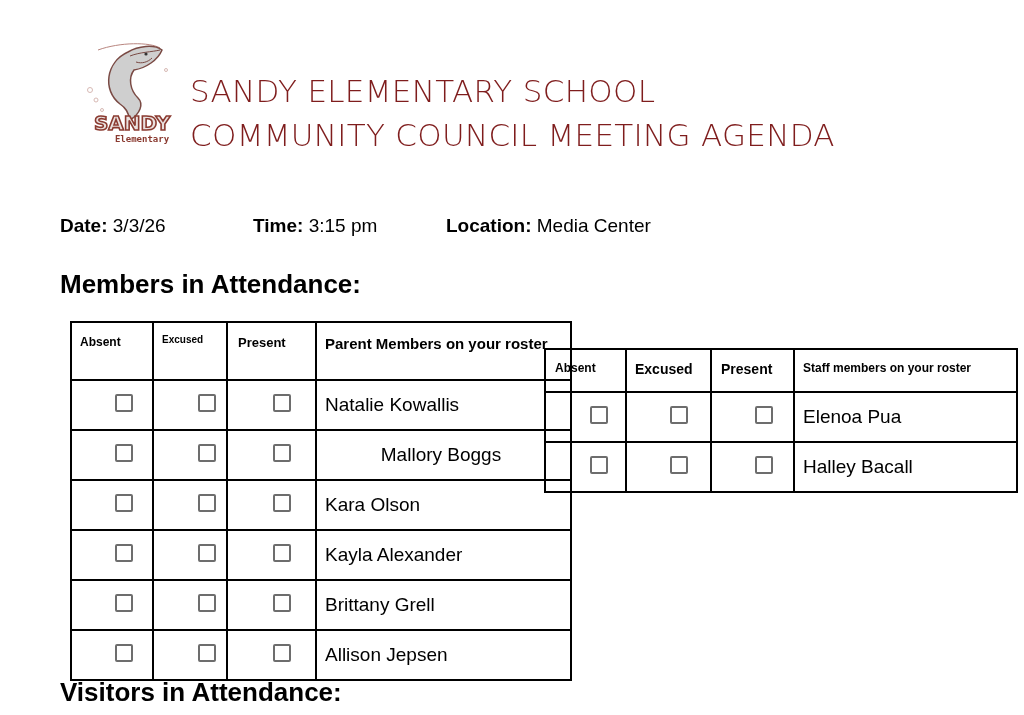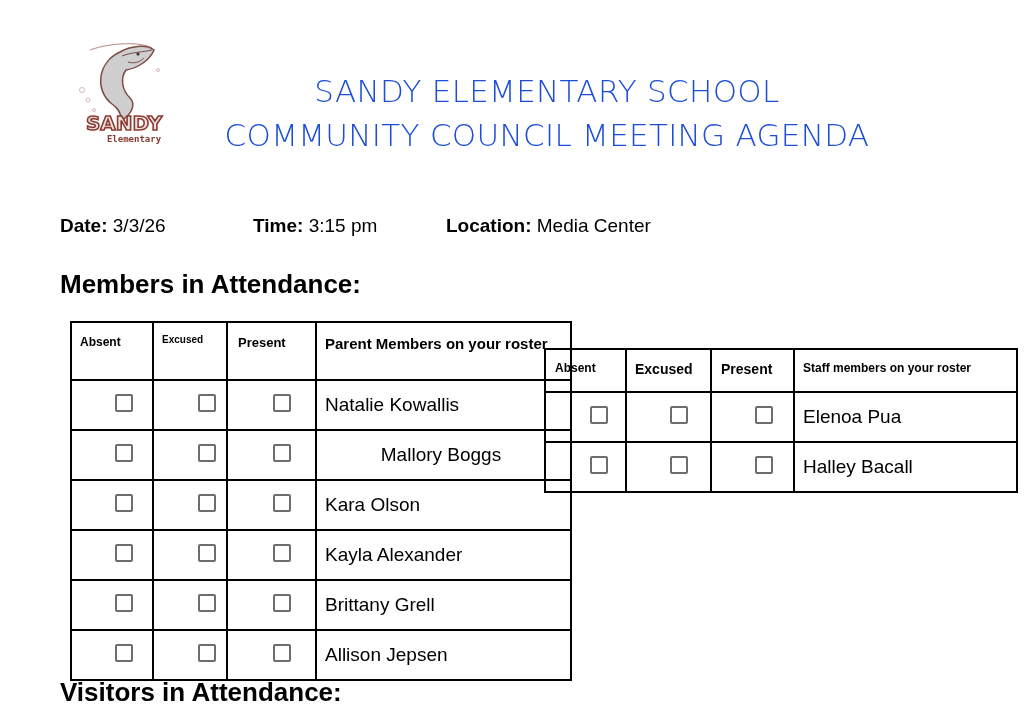--- a/index.html
+++ b/index.html
@@ -1,20 +1,20 @@
 <!DOCTYPE html>
 <html><head>
 <meta charset="utf-8">
 <style>
   html, body { margin: 0; padding: 0; background: #ffffff; }
   body { width: 1024px; height: 715px; position: relative; overflow: hidden;
          font-family: "Liberation Sans", sans-serif; color: #000; }
-  .logo { position: absolute; left: 72px; top: 40px; width: 104px; height: 108px; }
-  .title { position: absolute; left: 190px; width: 714px; text-align: center;
-           font-family: "DejaVu Sans", sans-serif; font-weight: 300; color: #1d4ed8;
+  .logo { position: absolute; left: 80px; top: 40px; width: 104px; height: 108px; }
+  .title { position: absolute; left: 190px; width: 714px; text-align: left;
+           font-family: "DejaVu Sans", sans-serif; font-weight: 300; color: #7f1d1d;
            font-size: 31px; letter-spacing: 0.3px; white-space: nowrap; }
   .title.l1 { top: 73px; }
   .title.l2 { top: 117px; }
   .meta { position: absolute; top: 215px; font-size: 19px; white-space: nowrap; }
   .meta b { font-weight: bold; }
   .section { position: absolute; left: 60px; font-size: 26px; font-weight: bold; }
   table.att { position: absolute; border-collapse: collapse; }
   table.att td, table.att th { border: 2px solid #000; padding: 13px; vertical-align: top; }
   table.att th { font-weight: bold; text-align: left; }
   .cb-cell { position: relative; }

